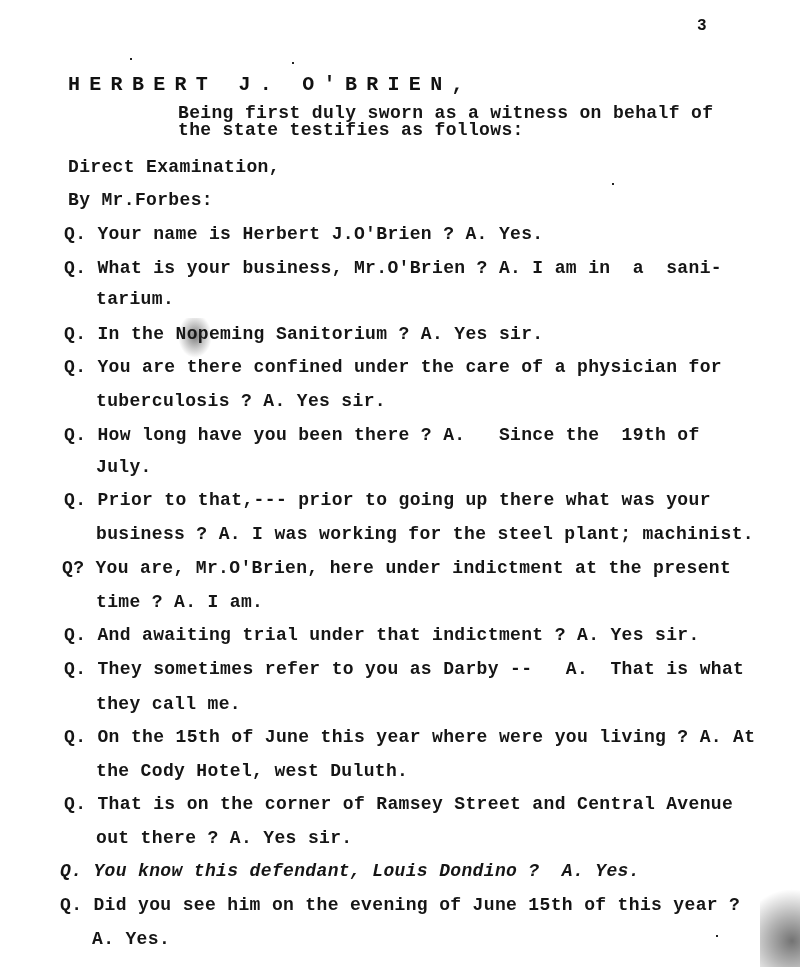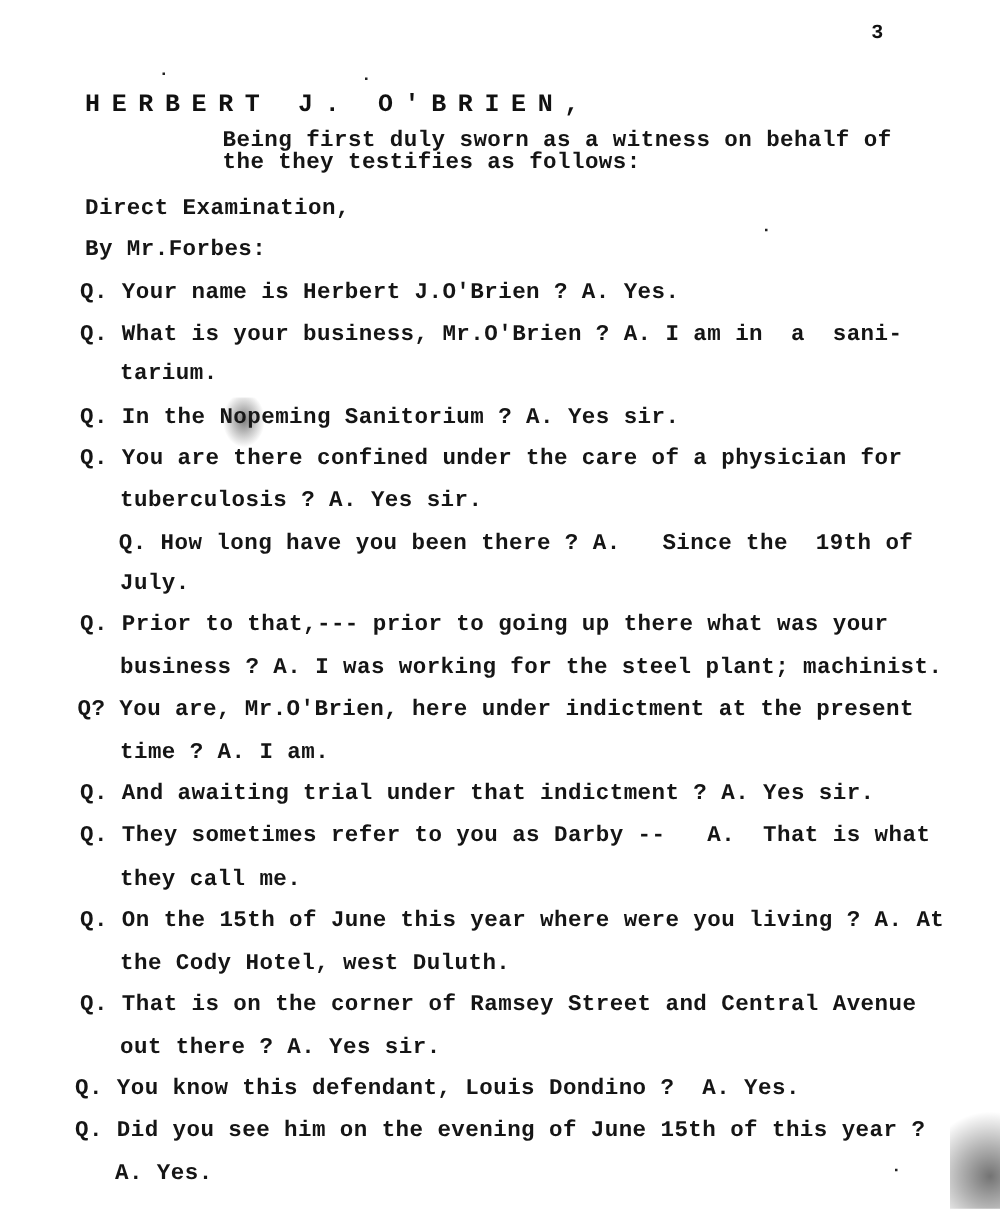--- a/index.html
+++ b/index.html
@@ -74,45 +74,45 @@
 </head>
 <body>
 
 <div class="page">
 
   <div class="page-number">3</div>
 
   <div class="witness-name">HERBERT J. O'BRIEN,</div>
 
   <div class="line" style="left:178px; top:104px;">Being first duly sworn as a witness on behalf of</div>
-  <div class="line" style="left:178px; top:121px;">the they testifies as follows:</div>
+  <div class="line" style="left:178px; top:121px;">the state testifies as follows:</div>
 
   <div class="line" style="left:68px; top:158px;">Direct Examination,</div>
   <div class="line" style="left:68px; top:191px;">By Mr.Forbes:</div>
 
   <div class="line" style="left:64px; top:225px;">Q. Your name is Herbert J.O'Brien ? A. Yes.</div>
   <div class="line" style="left:64px; top:259px;">Q. What is your business, Mr.O'Brien ? A. I am in  a  sani-</div>
   <div class="line" style="left:96px; top:290px;font-family:Liberation Mono, monospace;">tarium.</div>
   <div class="line" style="left:64px; top:325px;">Q. In the Nopeming Sanitorium ? A. Yes sir.</div>
   <div class="line" style="left:64px; top:358px;">Q. You are there confined under the care of a physician for</div>
   <div class="line" style="left:96px; top:392px;">tuberculosis ? A. Yes sir.</div>
-  <div class="line" style="left:64px; top:426px;margin-left:31px;">Q. How long have you been there ? A.   Since the  19th of</div>
+  <div class="line" style="left:64px; top:426px;">Q. How long have you been there ? A.   Since the  19th of</div>
   <div class="line" style="left:96px; top:458px;">July.</div>
   <div class="line" style="left:64px; top:491px;">Q. Prior to that,--- prior to going up there what was your</div>
   <div class="line" style="left:96px; top:525px;">business ? A. I was working for the steel plant; machinist.</div>
   <div class="line" style="left:62px; top:559px;">Q? You are, Mr.O'Brien, here under indictment at the present</div>
   <div class="line" style="left:96px; top:593px;">time ? A. I am.</div>
   <div class="line" style="left:64px; top:626px;">Q. And awaiting trial under that indictment ? A. Yes sir.</div>
   <div class="line" style="left:64px; top:660px;">Q. They sometimes refer to you as Darby --   A.  That is what</div>
   <div class="line" style="left:96px; top:695px;">they call me.</div>
   <div class="line" style="left:64px; top:728px;">Q. On the 15th of June this year where were you living ? A. At</div>
   <div class="line" style="left:96px; top:762px;text-align:right;">the Cody Hotel, west Duluth.</div>
   <div class="line" style="left:64px; top:795px;">Q. That is on the corner of Ramsey Street and Central Avenue</div>
   <div class="line" style="left:96px; top:829px;">out there ? A. Yes sir.</div>
-  <div class="line" style="left:60px; top:862px;">Q. You know this defendant, Louis Dondino ?  A. Yes.</div>
+  <div class="line" style="left:60px; top:862px;font-style:italic;">Q. You know this defendant, Louis Dondino ?  A. Yes.</div>
   <div class="line" style="left:60px; top:896px;">Q. Did you see him on the evening of June 15th of this year ?</div>
   <div class="line" style="left:92px; top:930px;">A. Yes.</div>
 
   <div class="smudge"></div>
   <div class="edge-noise"></div>
 
   <div class="dot" style="left:130px; top:58px;"></div>
   <div class="dot" style="left:292px; top:62px;"></div>
   <div class="dot" style="left:716px; top:935px;"></div>
   <div class="dot" style="left:612px; top:183px;"></div>

